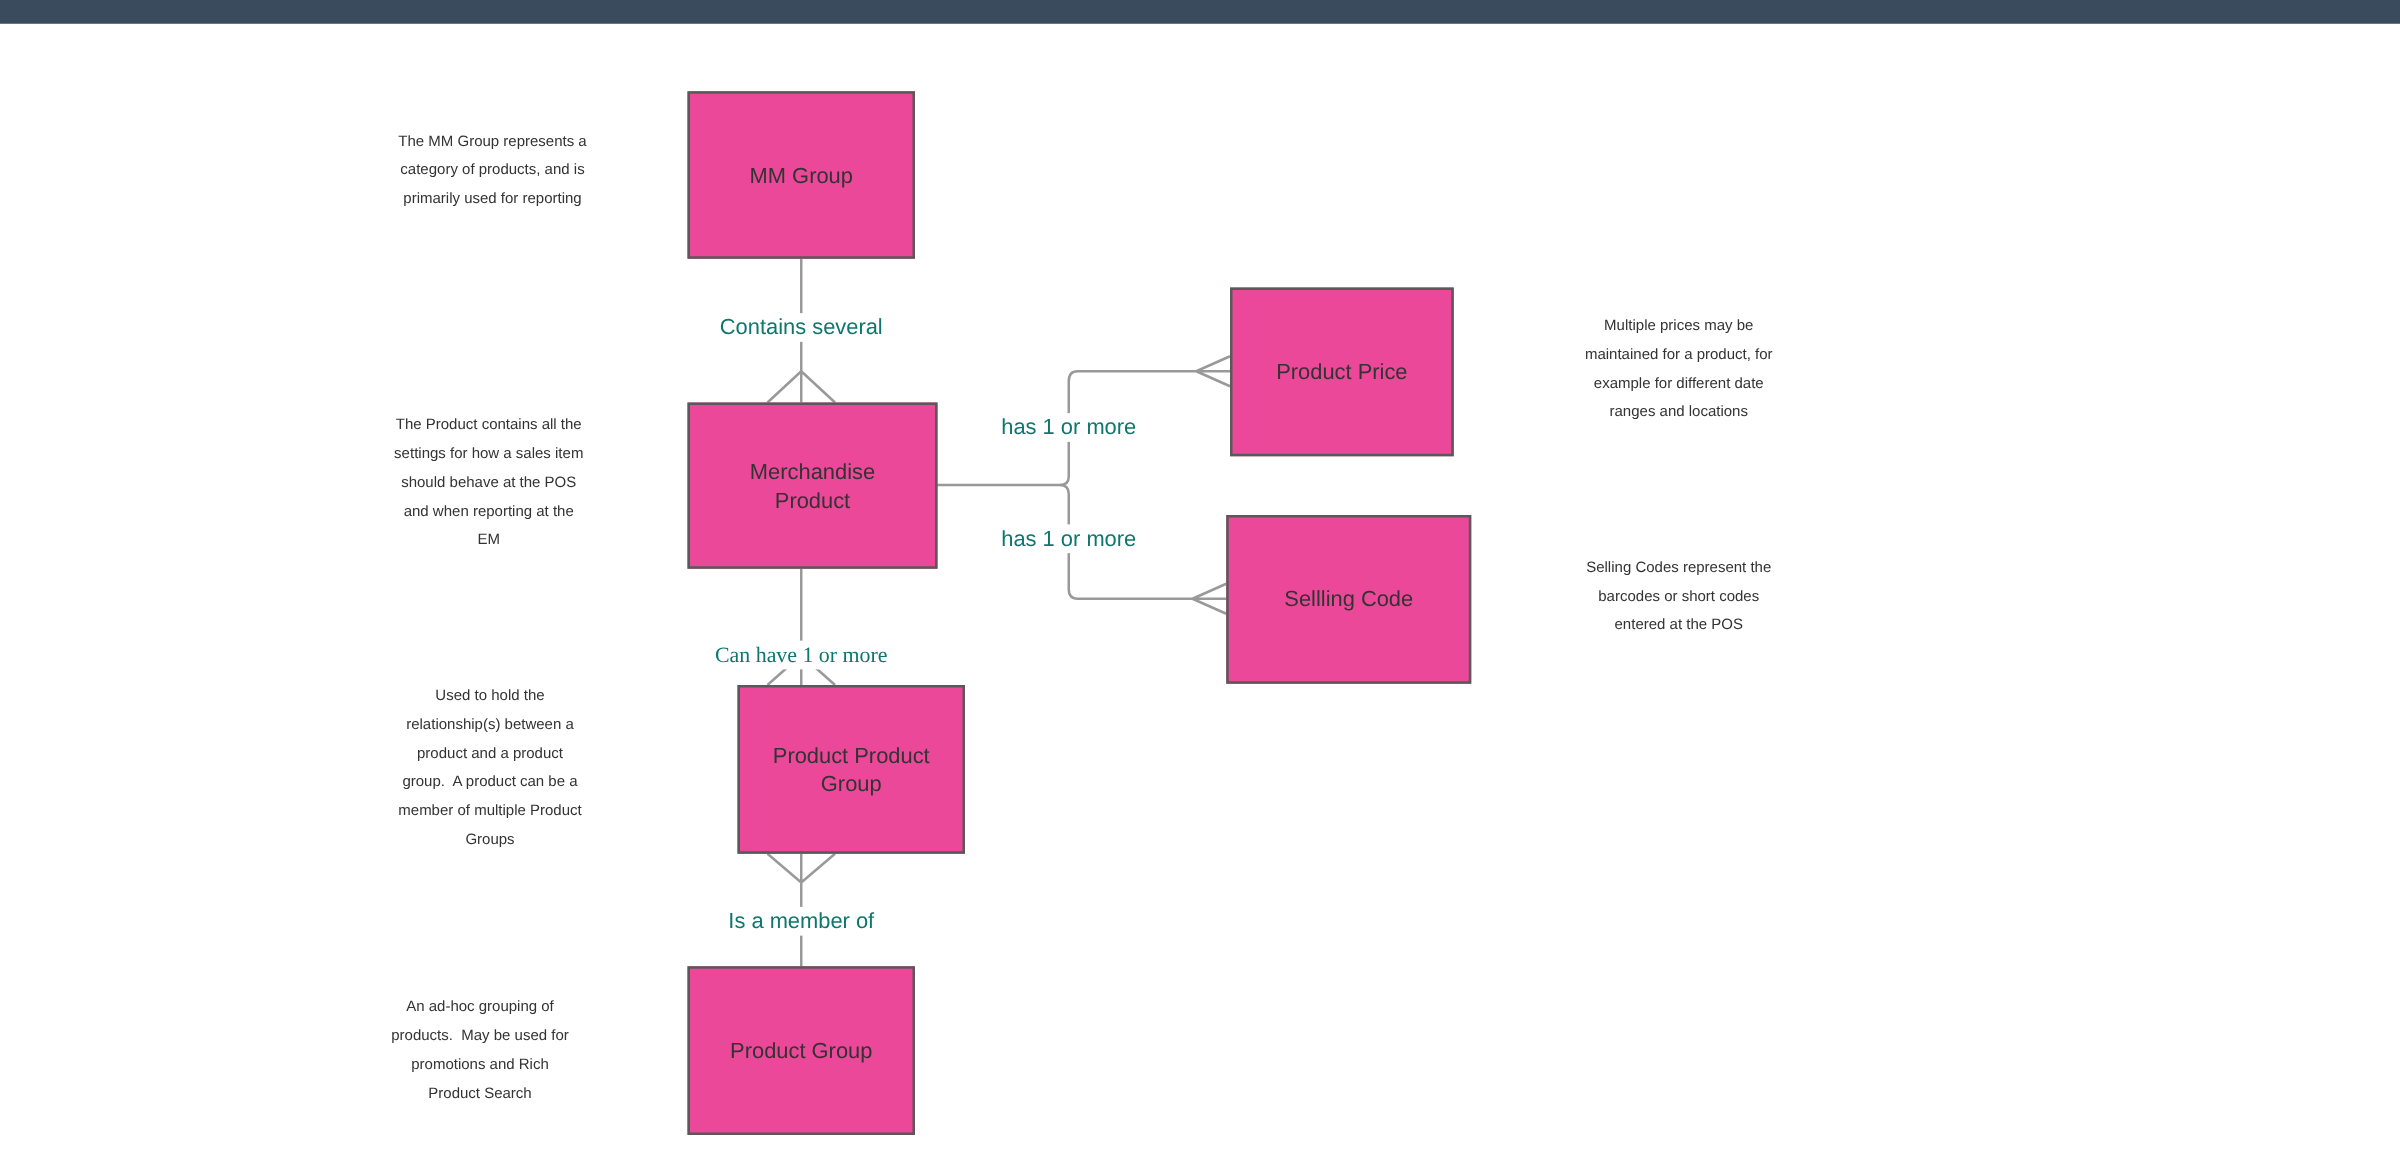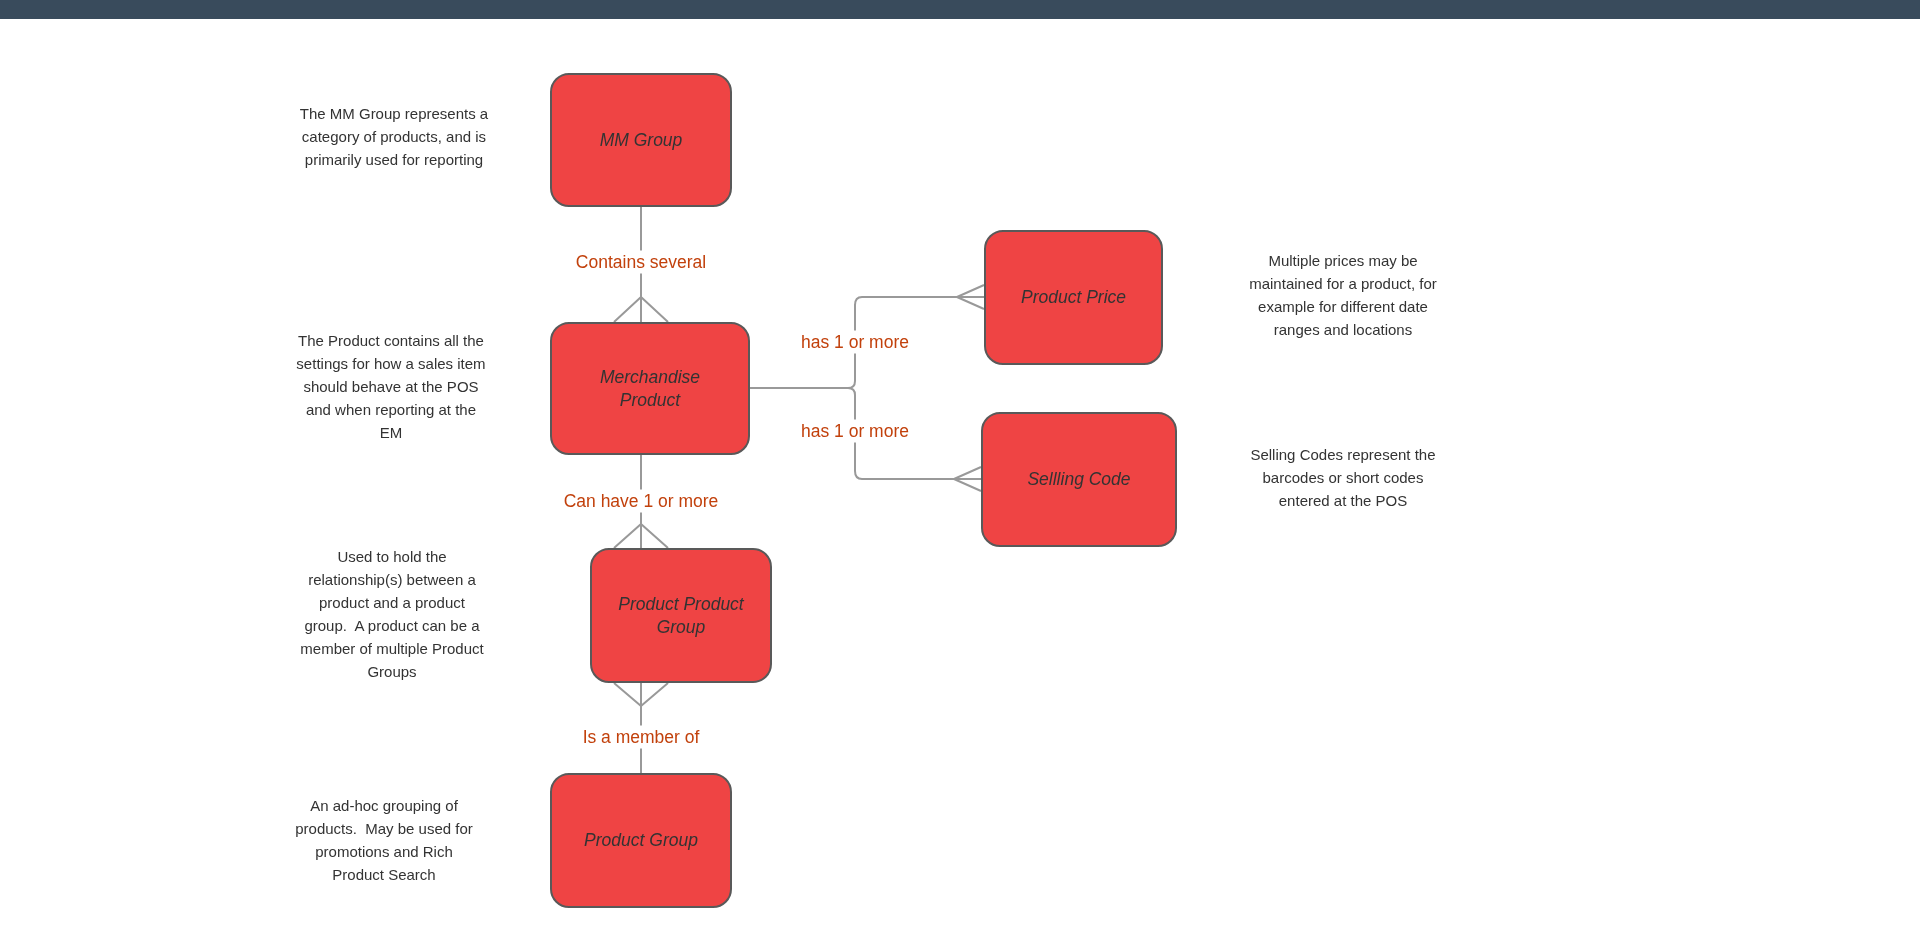--- a/index.html
+++ b/index.html
@@ -15,44 +15,43 @@
     position:absolute; left:0; top:0;
     width:1920px; height:19px;
     background:#394b5c;
   }
   svg.connectors {
     position:absolute; left:0; top:0;
   }
   .node {
     position:absolute;
     box-sizing:border-box;
-    background:#ef4444;
+    background:#ec4899;
     border:2px solid #595959;
-    border-radius:19px;
+    border-radius:0;
     display:flex; align-items:center; justify-content:center;
     text-align:center;
     font-size:17.5px; line-height:23px;
     color:#333333;
-    font-style:italic;
   }
   .node span { white-space:pre-line; }
   .edge-label {
     position:absolute;
     transform:translate(-50%,-50%);
     background:#ffffff;
     padding:1px 6px;
     font-size:17.5px;
     white-space:nowrap;
-    color:#c2410c;
+    color:#0f766e;
   }
   .annotation {
     position:absolute;
     transform:translate(-50%,-50%);
     text-align:center;
-    font-size:15px; line-height:23px;
+    font-size:12px; line-height:23px;
     white-space:pre-wrap;
     color:#333333;
   }
 </style>
 </head>
 <body>
 
 <div class="topbar"></div>
 
 <svg class="connectors" width="1920" height="935" viewBox="0 0 1920 935">
@@ -92,21 +91,21 @@
 Group</span>
 </div>
 
 <div class="node" style="left:550px; top:773px; width:182px; height:135px;">
   <span>Product Group</span>
 </div>
 
 <div class="edge-label" style="left:641px; top:262px;">Contains several</div>
 <div class="edge-label" style="left:855px; top:342px;">has 1 or more</div>
 <div class="edge-label" style="left:855px; top:431px;">has 1 or more</div>
-<div class="edge-label" style="left:641px; top:501px;">Can have 1 or more</div>
+<div class="edge-label" style="left:641px; top:524px;font-family:Liberation Serif, serif;">Can have 1 or more</div>
 <div class="edge-label" style="left:641px; top:737px;">Is a member of</div>
 
 <div class="annotation" style="left:394px; top:136px;">The MM Group represents a
 category of products, and is
 primarily used for reporting</div>
 <div class="annotation" style="left:391px; top:386px;">The Product contains all the
 settings for how a sales item
 should behave at the POS
 and when reporting at the
 EM</div>

